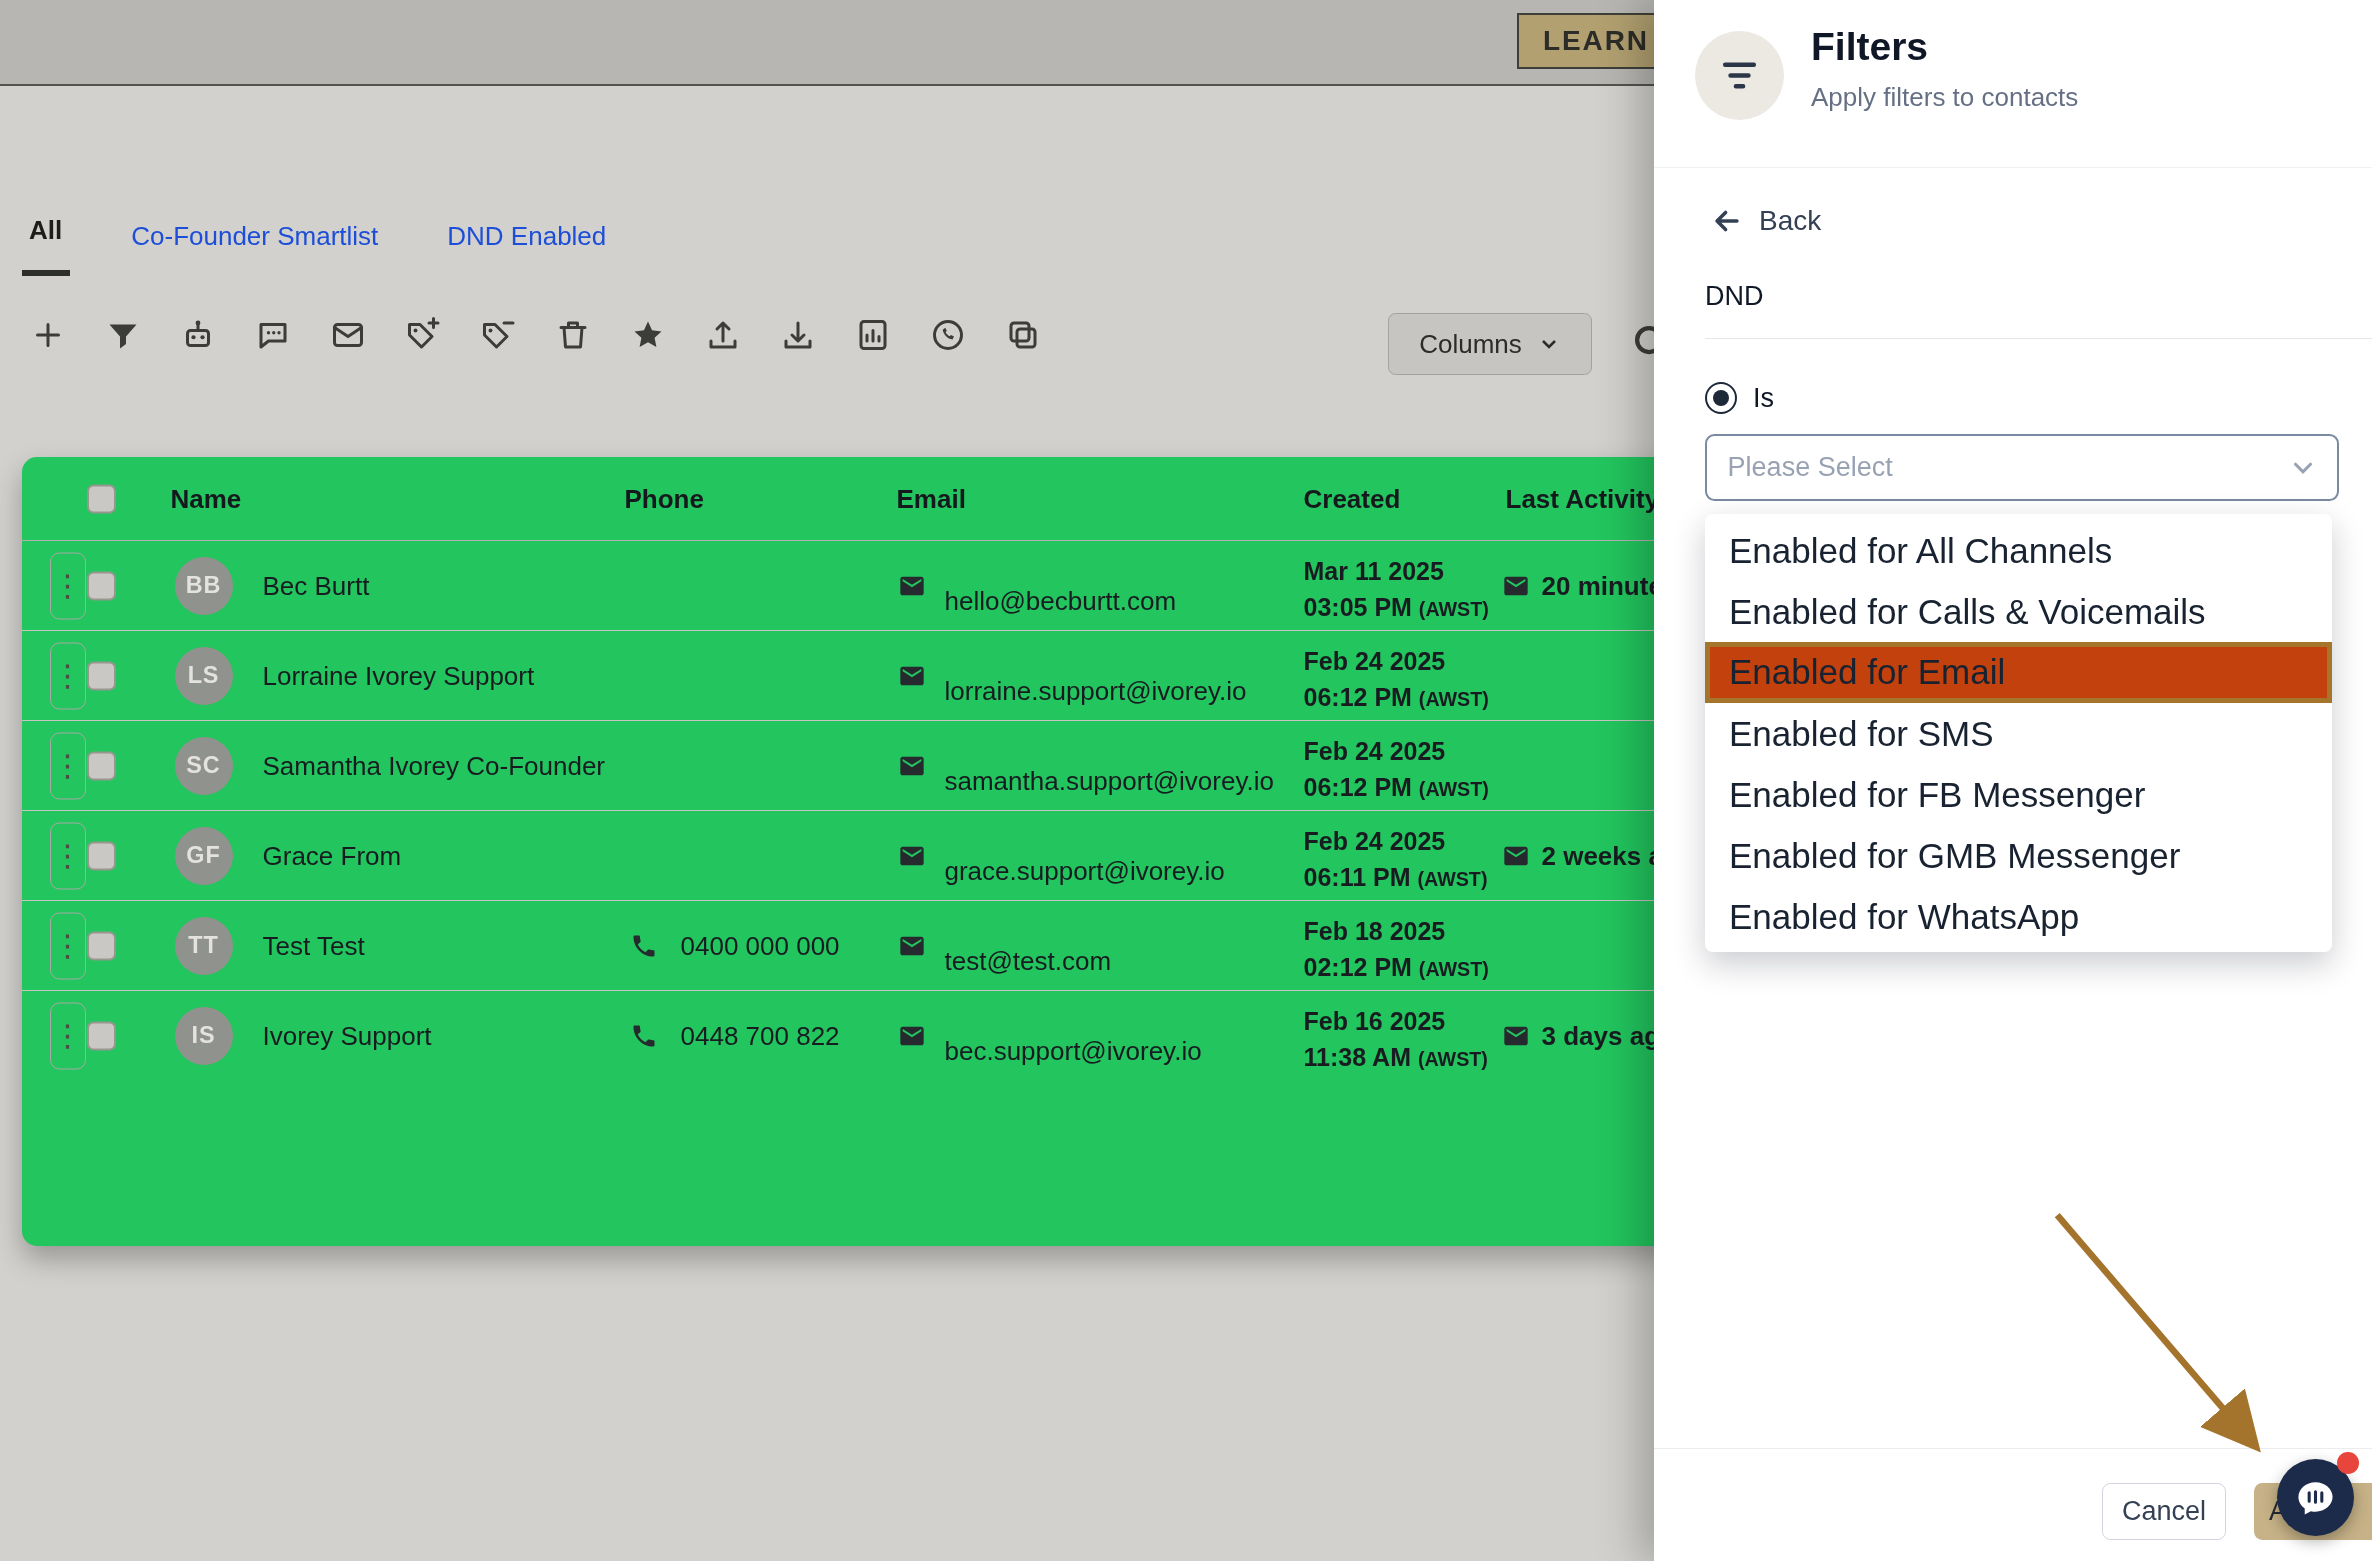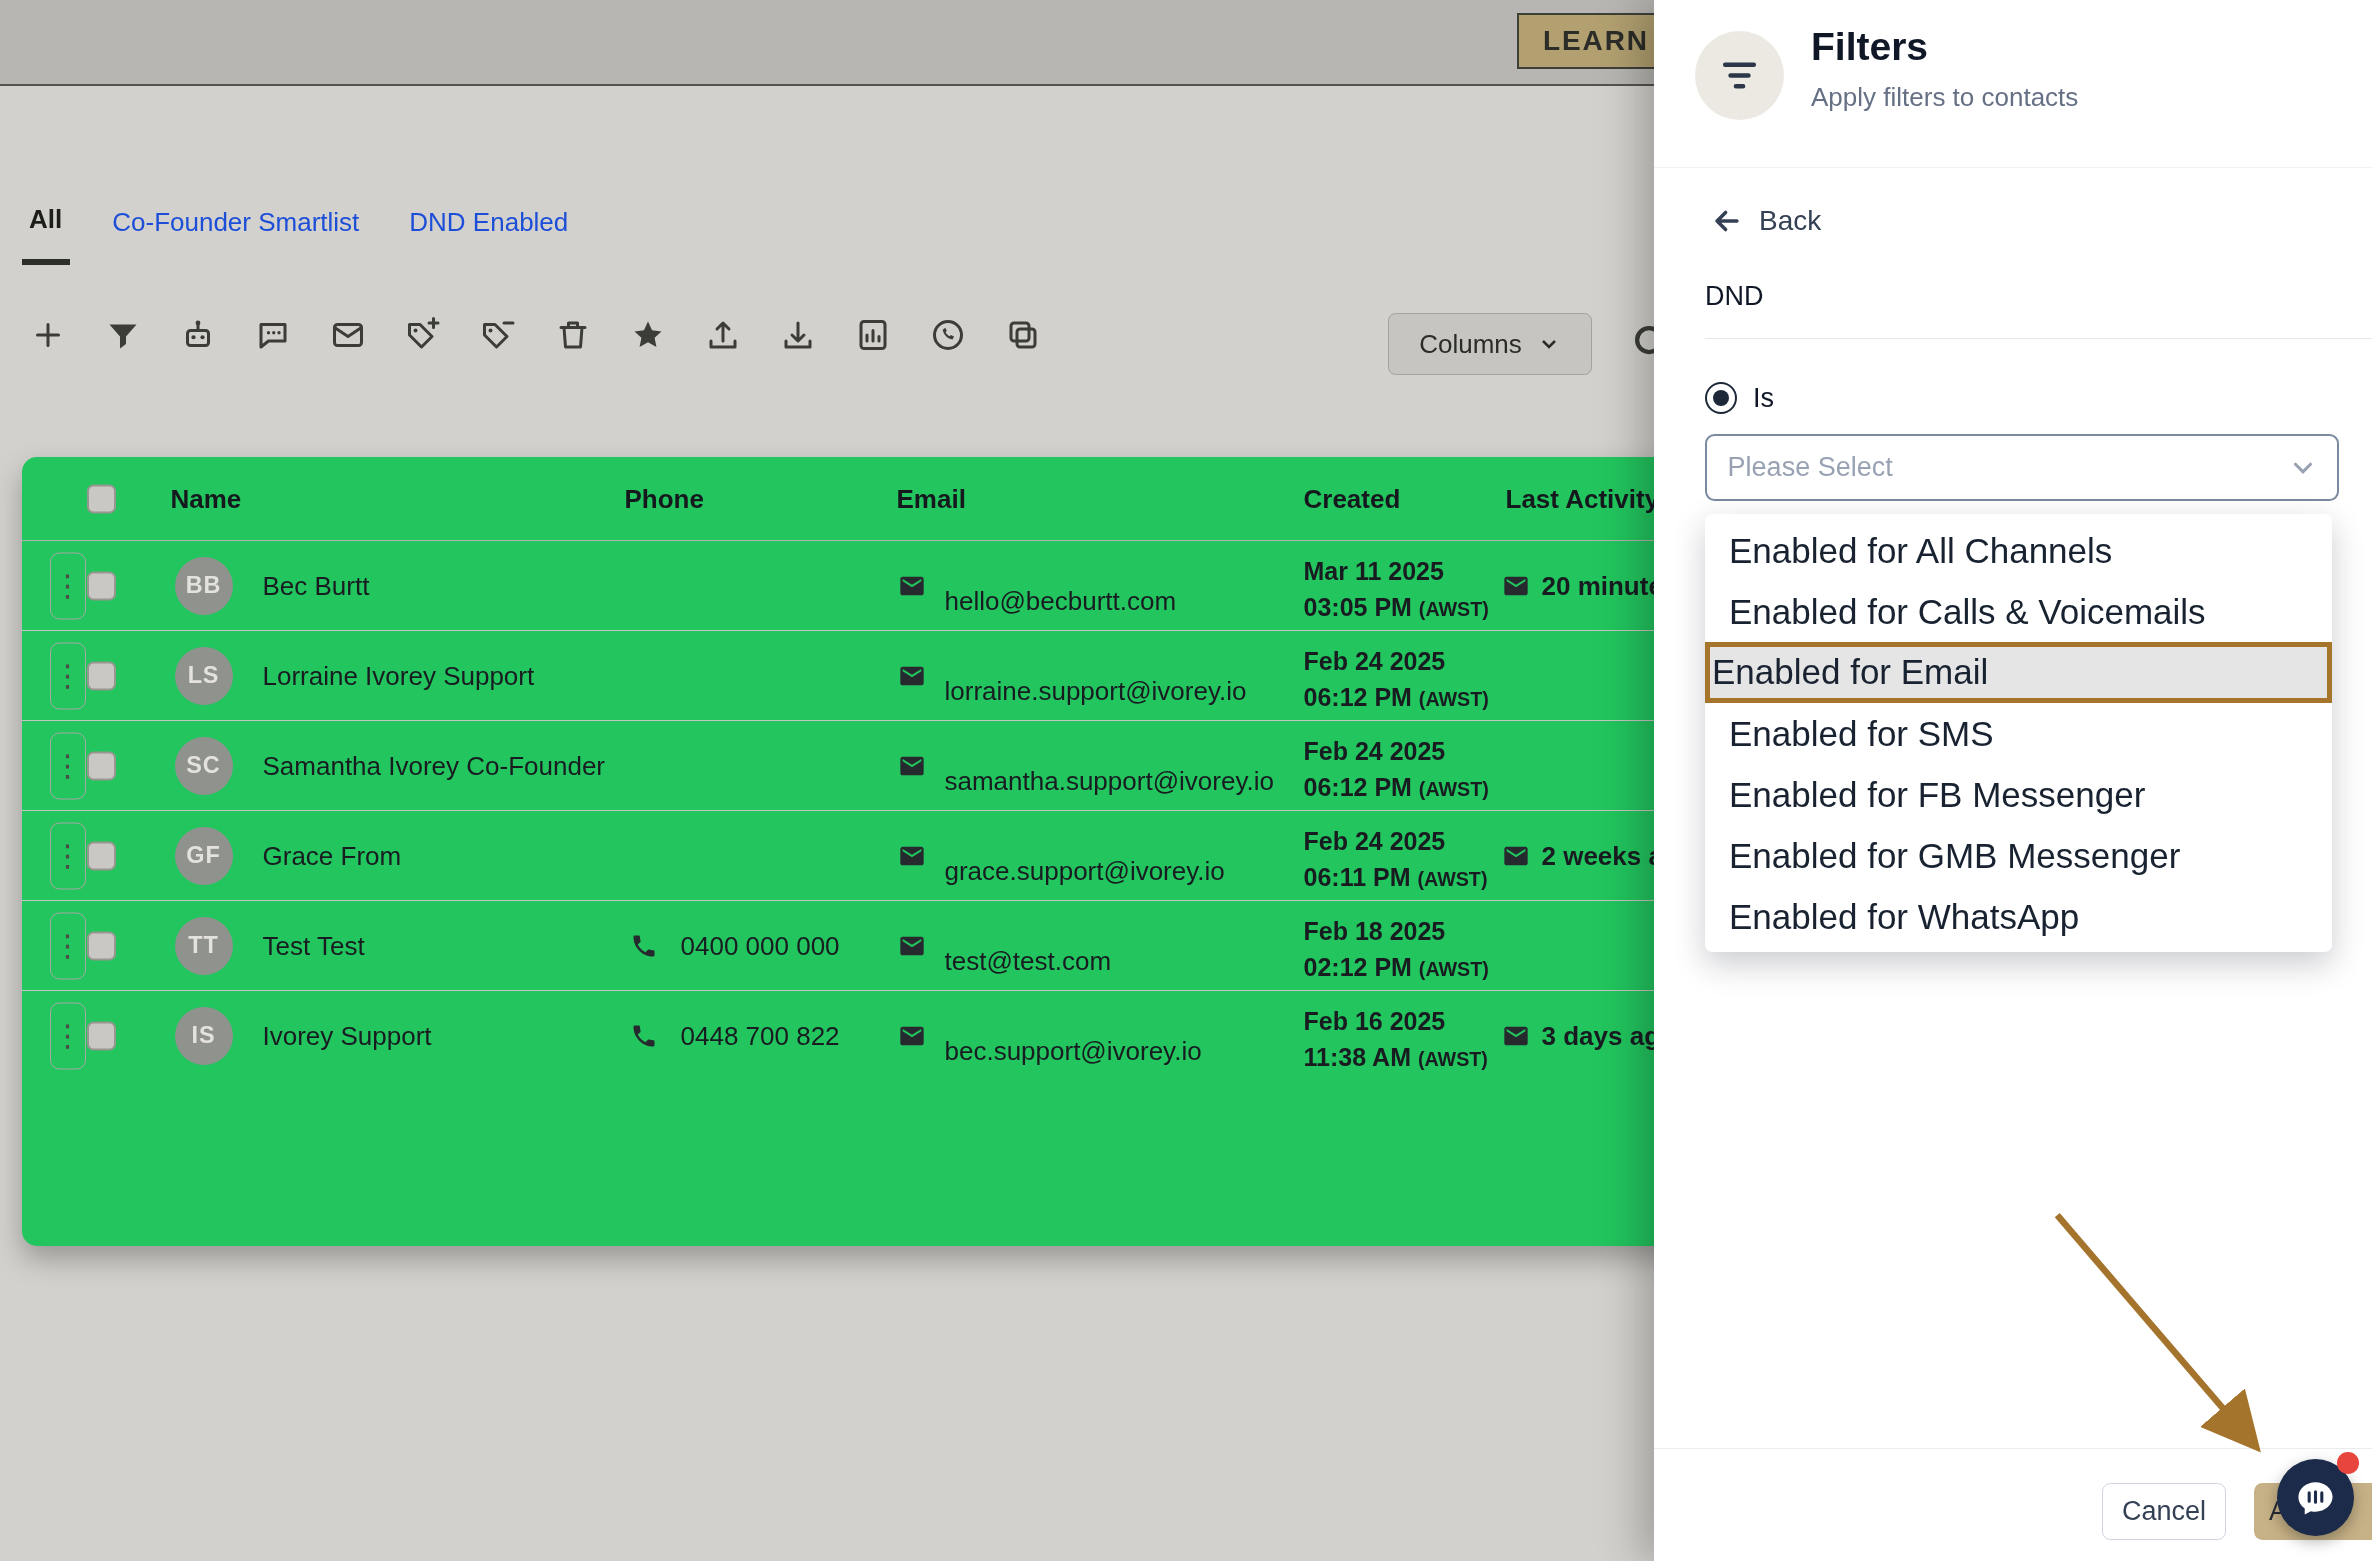--- a/index.html
+++ b/index.html
@@ -15,21 +15,21 @@
     border:2.8px solid #3f3f3a;color:#2c2c28;font-weight:700;letter-spacing:1.9px;font-size:28px;
     display:flex;align-items:center;padding-left:24px;box-sizing:border-box;}
   .navbar{position:absolute;left:0;top:87px;width:100%;height:81px;background:#acaba6;display:flex;align-items:center;}
   .nav-title{font-size:32px;font-weight:700;color:#20262b;margin-left:21.5px;margin-right:32px;}
   .nav-btn{font-size:25px;border:none;border-radius:4.7px;padding:14px 22.5px;margin-right:12px;cursor:pointer;
     background:#82817c;color:#e8e7e3;font-family:inherit;}
   .nav-btn.active{background:#a6a5a0;color:#efeeea;}
   .nav-btn.dark{background:#6f6e69;color:#f4f3ef;}
   .gear{font-size:41px;color:#33332f;margin-left:24px;cursor:pointer;line-height:1;}
   
-  .tabs{position:absolute;left:21.5px;top:192px;display:flex;gap:35px;align-items:center;height:84px;}
+  .tabs{position:absolute;left:21.5px;top:192px;display:flex;gap:54px;align-items:flex-end;height:84px;}
   .tab{font-size:26px;color:#1d4ed8;padding:0 7.5px 24px 7.5px;cursor:pointer;}
   .tab.active{color:#1d1d1a;font-weight:700;border-bottom:6.6px solid #2e2e2a;}
   
   .toolbar{position:absolute;left:28px;top:315px;display:flex;gap:36px;align-items:center;}
   .ticon{width:39px;height:39px;display:inline-flex;align-items:center;justify-content:center;cursor:pointer;}
   .ticon svg{width:36px;height:36px;stroke:#3c3c38;stroke-width:2;fill:none;stroke-linecap:round;stroke-linejoin:round;}
   .ticon svg .f{fill:#3c3c38;stroke:none;}
   .columns-btn{position:absolute;left:1388px;top:313px;width:204px;height:62px;background:#c6c5c1;
     border:1.9px solid #a3a29d;border-radius:7.5px;display:flex;align-items:center;justify-content:center;gap:15px;
     font-size:26px;color:#2b2b28;cursor:pointer;box-sizing:border-box;}
@@ -82,21 +82,21 @@
   .p-radio i{width:16px;height:16px;border-radius:50%;background:#1d2939;}
   .p-radio-label{position:absolute;left:99px;top:383px;font-size:27px;color:#101828;}
   .p-select{position:absolute;left:51px;top:434px;width:634px;height:67px;border:2.3px solid #7a8aa0;border-radius:9.4px;
     background:#fff;box-sizing:border-box;display:flex;align-items:center;cursor:pointer;}
   .p-select .ph{font-size:27px;color:#98a2b3;margin-left:20.6px;}
   .p-select svg{position:absolute;right:19px;width:30px;height:30px;stroke:#98a2b3;stroke-width:2.5;fill:none;stroke-linecap:round;}
   .p-dropdown{position:absolute;left:51px;top:514px;width:627px;background:#fff;border-radius:7.5px;
     box-shadow:0 11.2px 32px rgba(16,24,40,0.22);padding:5.6px 0;box-sizing:border-box;}
   .p-option{height:61px;line-height:61px;padding:0 24px;font-size:35px;color:#182230;cursor:pointer;
     white-space:nowrap;box-sizing:border-box;}
-  .p-option.hl{border:5.6px solid #a6752c;background:#e5e5e5;line-height:50px;padding:0 2px;}
+  .p-option.hl{border:5.6px solid #a6752c;background:#c2410c;line-height:50px;padding:0 19px;}
   .p-scroll{position:absolute;right:5.6px;top:522px;width:9.4px;height:401px;background:#b0b5bd;border-radius:5.6px;}
   .p-footline{position:absolute;left:0;right:0;top:1448px;border-top:1.9px solid #eaecf0;}
   .p-cancel{position:absolute;left:448px;top:1483px;width:124px;height:57px;background:#fff;border:1.9px solid #d0d5dd;
     border-radius:8.4px;font-size:27px;color:#344054;font-weight:500;display:flex;align-items:center;justify-content:center;
     cursor:pointer;box-sizing:border-box;font-family:inherit;}
   .p-apply{position:absolute;left:600px;top:1483px;width:244px;height:57px;background:#c7b287;border:none;
     border-radius:8.4px;font-size:27px;color:#262b33;font-weight:500;display:flex;align-items:center;
     padding-left:15px;cursor:pointer;box-sizing:border-box;font-family:inherit;}
   
   .annot{position:absolute;left:0;top:0;z-index:60;pointer-events:none;}

